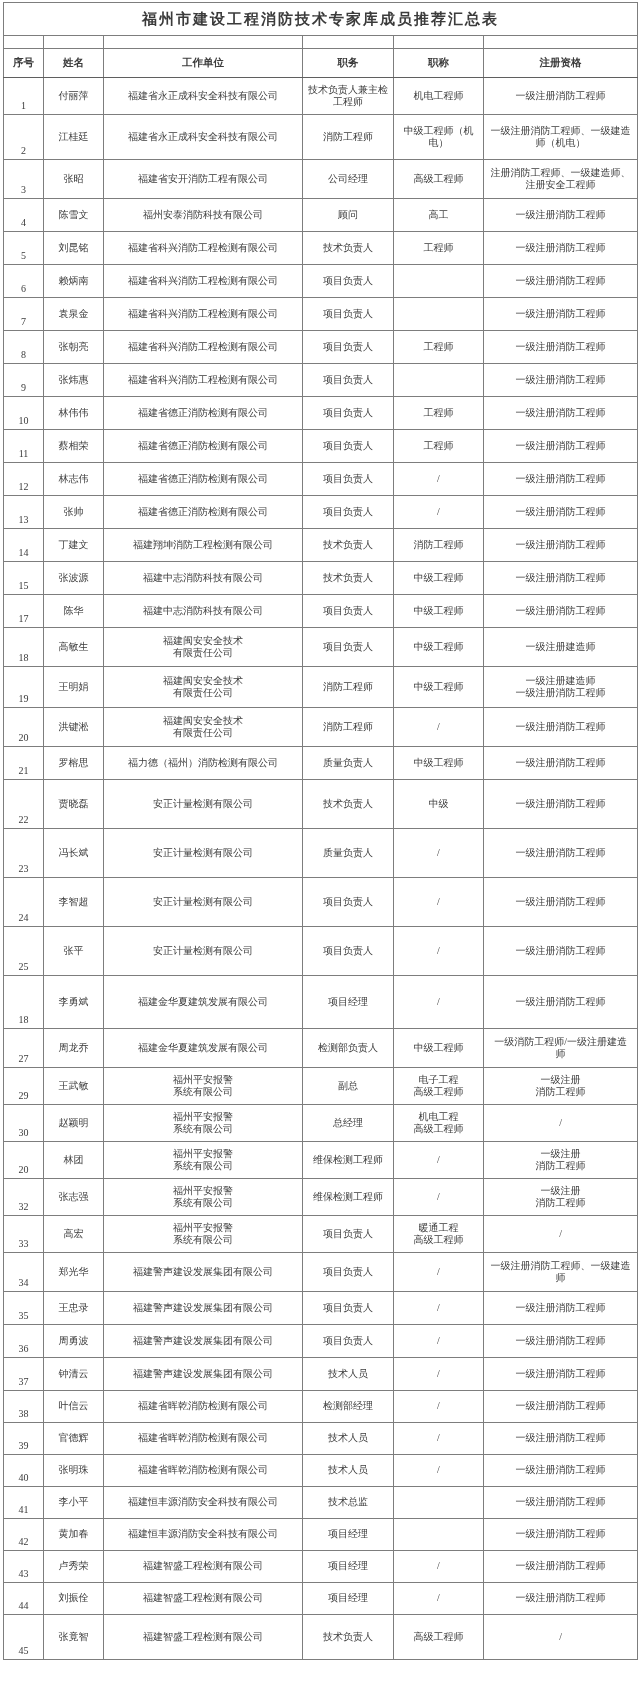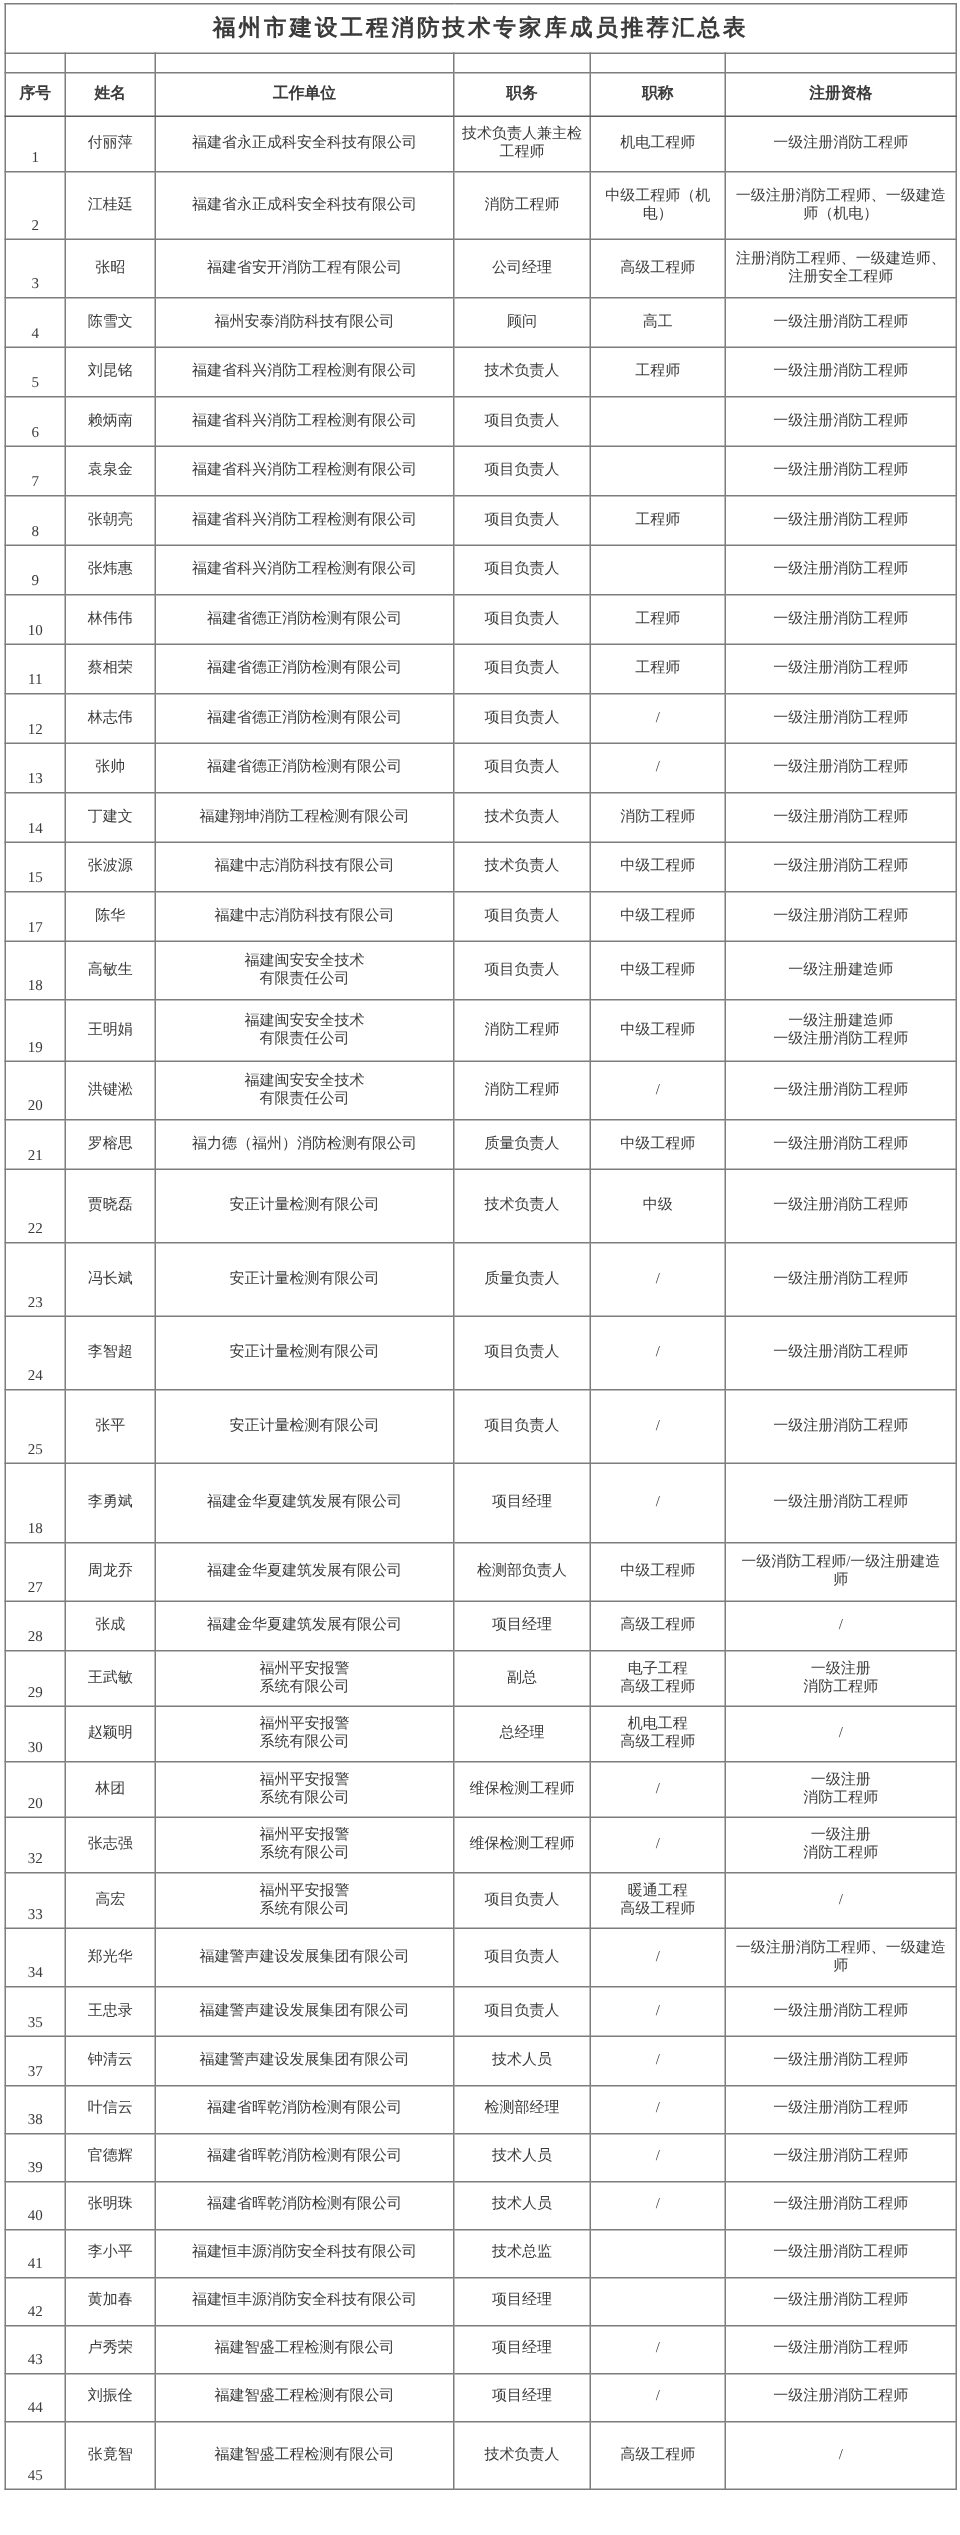--- a/index.html
+++ b/index.html
@@ -262,28 +262,20 @@
         <tr>
           <td class="no-cell" style="height: 35px;">27</td>
           <td style="height: 35px;">周龙乔</td>
           <td style="height: 35px;">福建金华夏建筑发展有限公司</td>
           <td style="height: 35px;">检测部负责人</td>
           <td style="height: 35px;">中级工程师</td>
           <td style="height: 35px;">一级消防工程师/一级注册建造
 师</td>
         </tr>
         <tr>
-          <td class="no-cell" style="height: 29px;">28</td>
-          <td style="height: 29px;">张成</td>
-          <td style="height: 29px;">福建金华夏建筑发展有限公司</td>
-          <td style="height: 29px;">项目经理</td>
-          <td style="height: 29px;">高级工程师</td>
-          <td style="height: 29px;">/</td>
-        </tr>
-        <tr>
           <td class="no-cell" style="height: 33px;">29</td>
           <td style="height: 33px;">王武敏</td>
           <td style="height: 33px;">福州平安报警
 系统有限公司</td>
           <td style="height: 33px;">副总</td>
           <td style="height: 33px;">电子工程
 高级工程师</td>
           <td style="height: 33px;">一级注册
 消防工程师</td>
         </tr>
@@ -338,20 +330,28 @@
         </tr>
         <tr>
           <td class="no-cell" style="height: 29px;">35</td>
           <td style="height: 29px;">王忠录</td>
           <td style="height: 29px;">福建警声建设发展集团有限公司</td>
           <td style="height: 29px;">项目负责人</td>
           <td style="height: 29px;">/</td>
           <td style="height: 29px;">一级注册消防工程师</td>
         </tr>
         <tr>
+          <td class="no-cell" style="height: 29px;">36</td>
+          <td style="height: 29px;">周勇波</td>
+          <td style="height: 29px;">福建警声建设发展集团有限公司</td>
+          <td style="height: 29px;">项目负责人</td>
+          <td style="height: 29px;">/</td>
+          <td style="height: 29px;">一级注册消防工程师</td>
+        </tr>
+        <tr>
           <td class="no-cell" style="height: 29px;">37</td>
           <td style="height: 29px;">钟清云</td>
           <td style="height: 29px;">福建警声建设发展集团有限公司</td>
           <td style="height: 29px;">技术人员</td>
           <td style="height: 29px;">/</td>
           <td style="height: 29px;">一级注册消防工程师</td>
         </tr>
         <tr>
           <td class="no-cell" style="height: 28px;">38</td>
           <td style="height: 28px;">叶信云</td>

